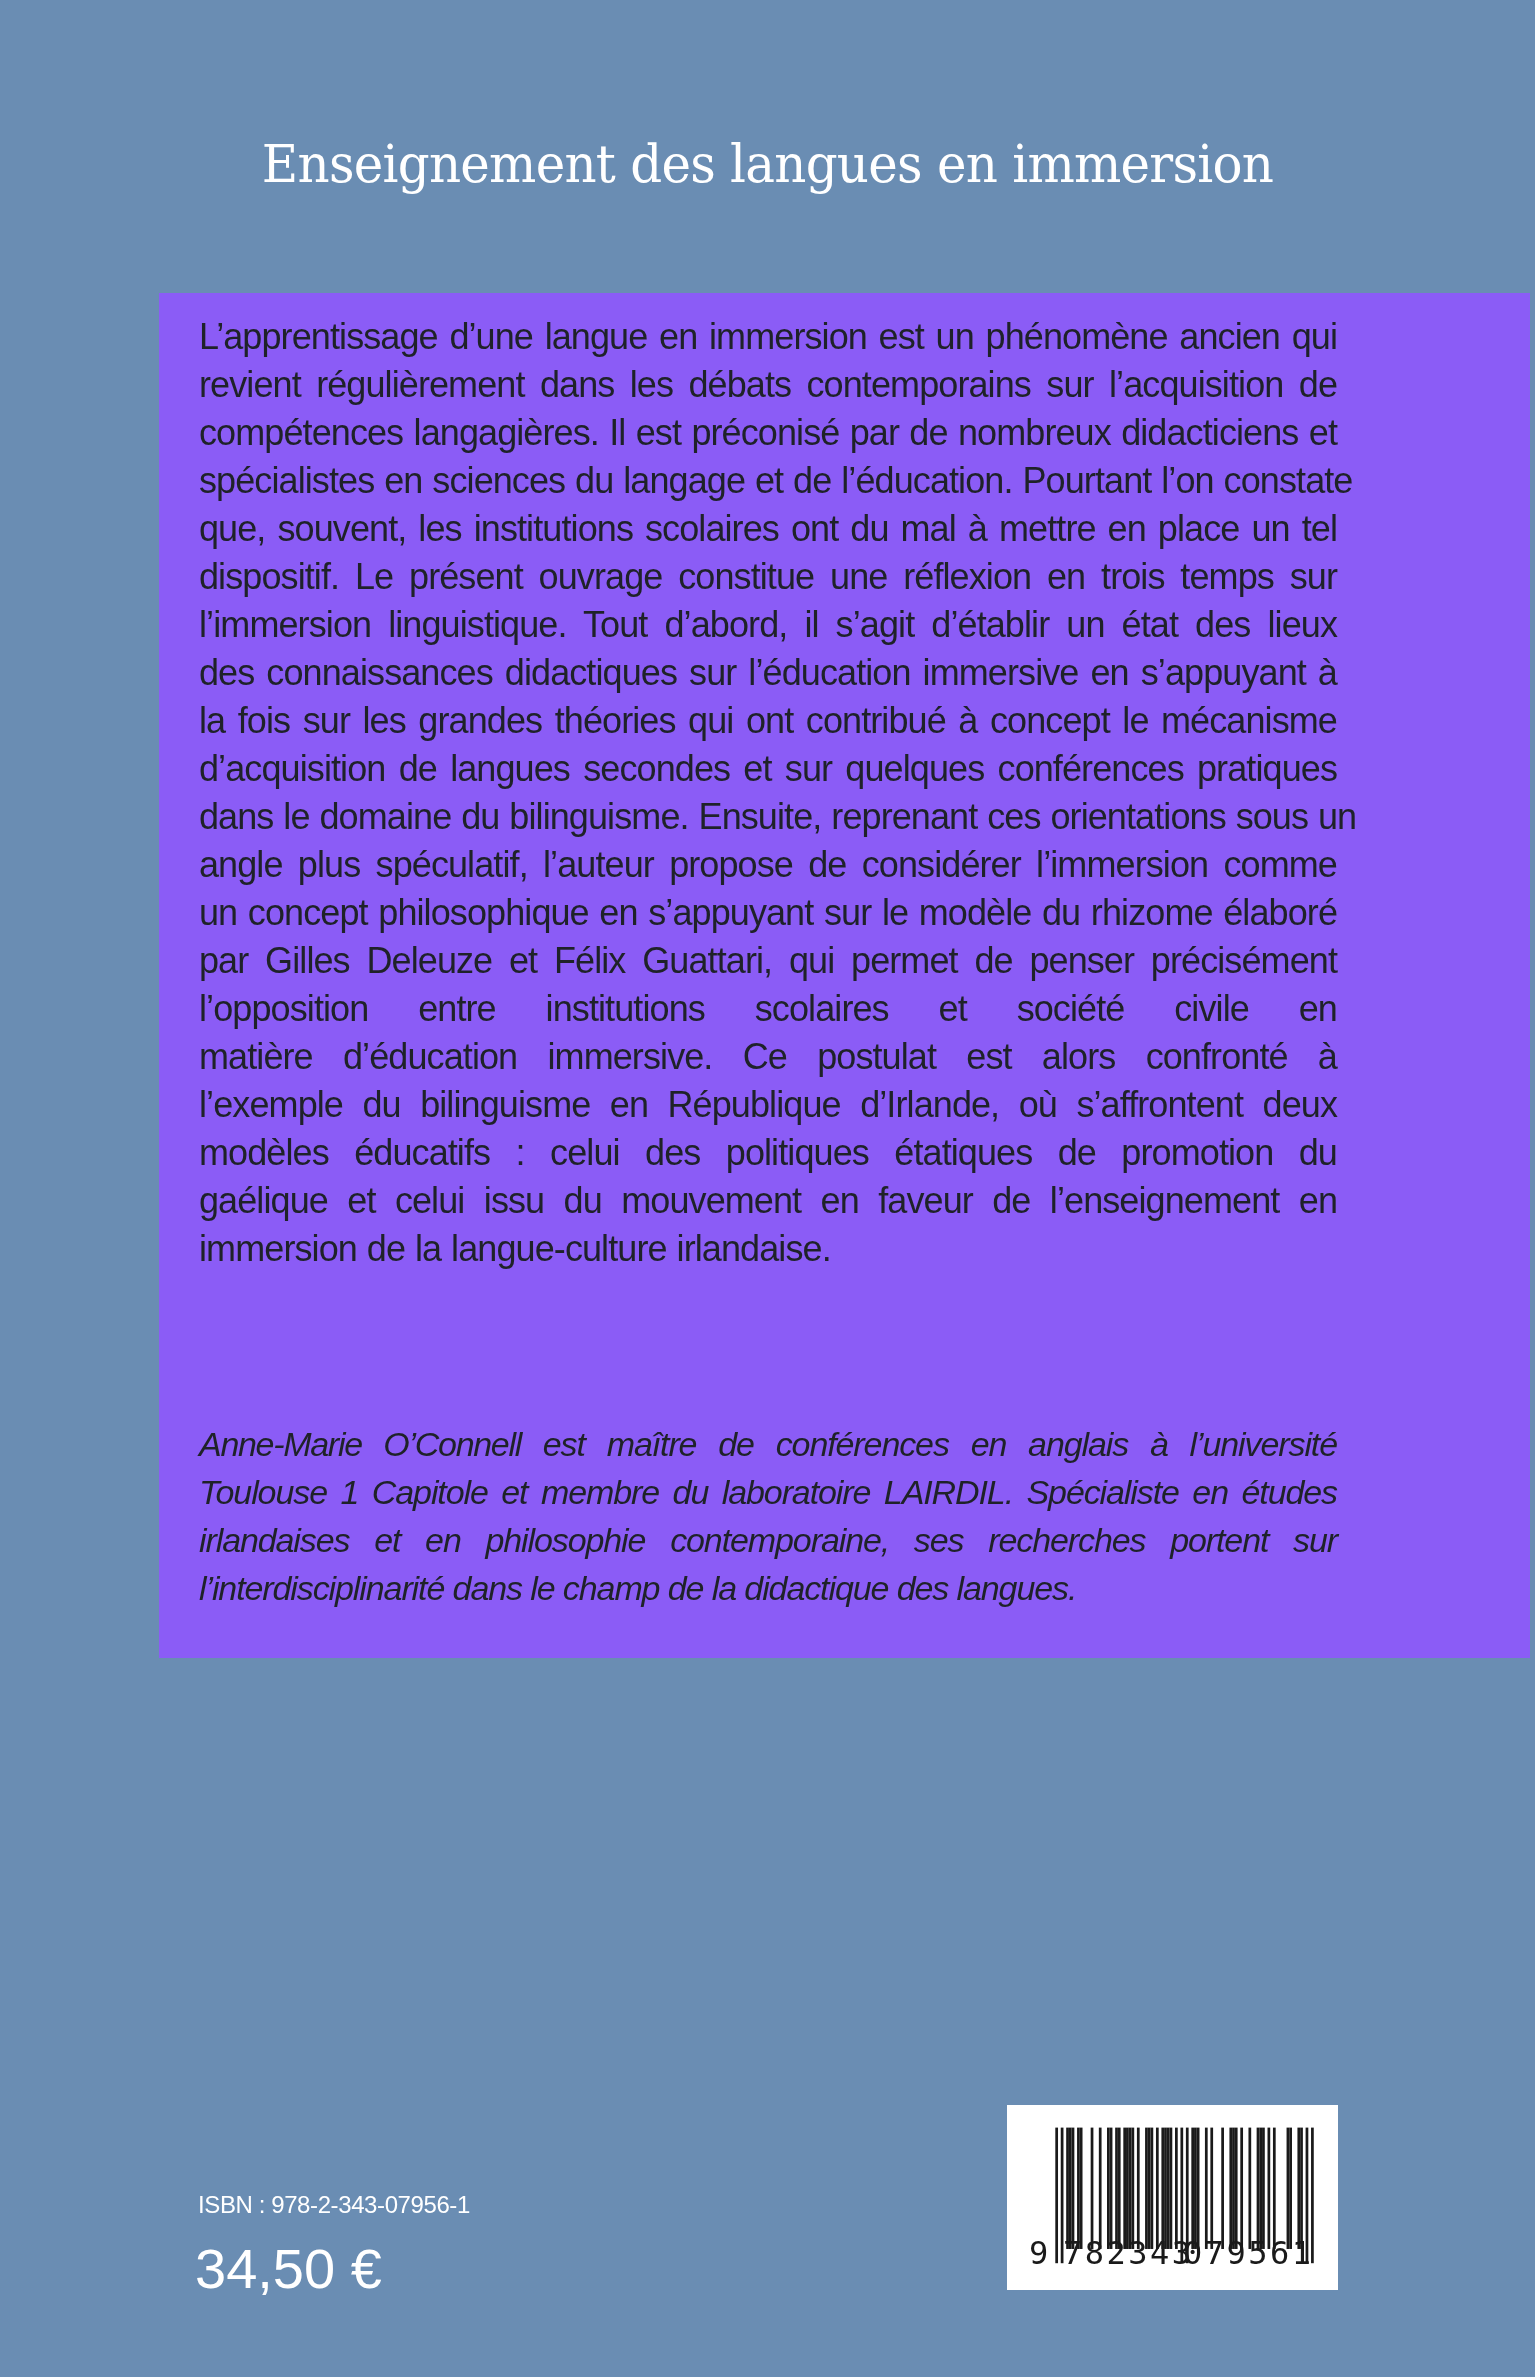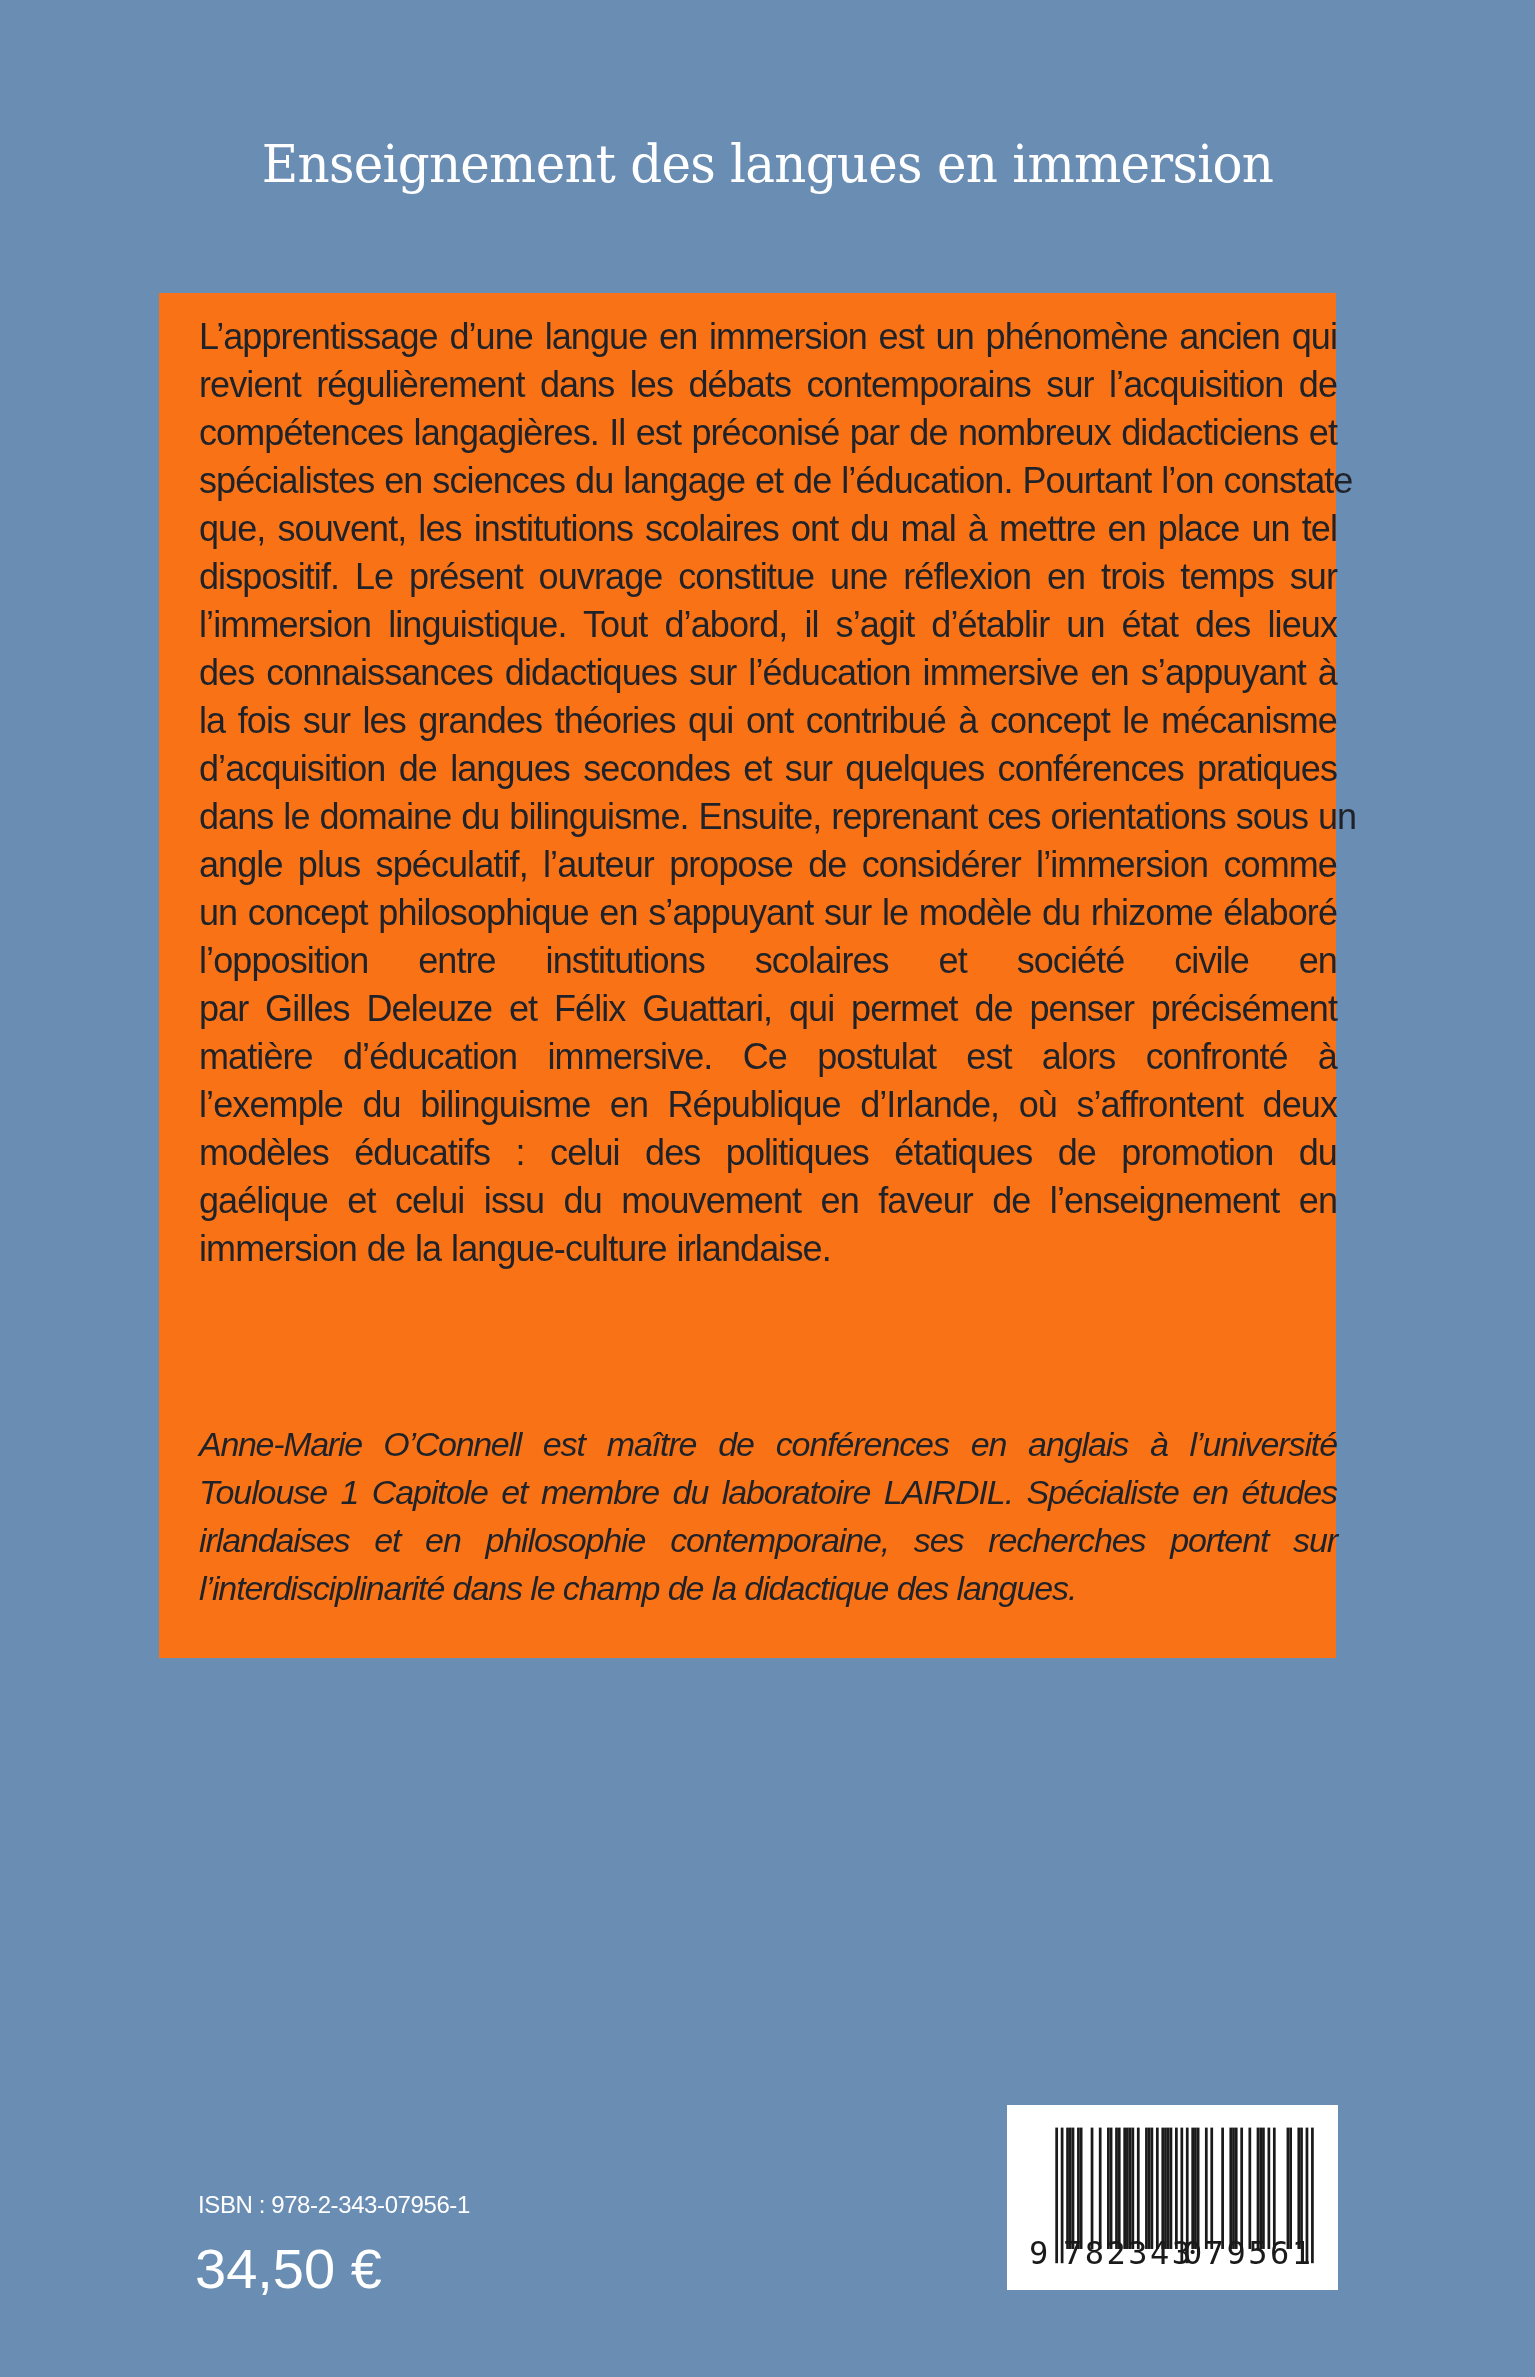--- a/index.html
+++ b/index.html
@@ -21,23 +21,22 @@
     font-size: 52px;
     letter-spacing: -0.8px;
     line-height: 76px;
     transform: scaleX(0.96);
     transform-origin: center;
     margin: 0;
   }
   .summary-box {
     position: absolute;
     left: 159px; top: 293px;
-    width: 1138px; height: 1365px;
-    background: #f97316;
-    padding-left: 39px;
+    width: 1371px; height: 1365px;
+    background: #8b5cf6;
   }
   .blurb {
     position: absolute;
     left: 40px; top: 20px;
     width: 1138px;
     margin: 0;
     color: #1f2229;
     font-family: "Liberation Sans", sans-serif;
     font-size: 36px;
     line-height: 48px;
@@ -130,22 +129,22 @@
     <span class="line">spécialistes en sciences du langage et de l’éducation. Pourtant l’on constate</span>
     <span class="line">que, souvent, les institutions scolaires ont du mal à mettre en place un tel</span>
     <span class="line">dispositif. Le présent ouvrage constitue une réflexion en trois temps sur</span>
     <span class="line">l’immersion linguistique. Tout d’abord, il s’agit d’établir un état des lieux</span>
     <span class="line">des connaissances didactiques sur l’éducation immersive en s’appuyant à</span>
     <span class="line">la fois sur les grandes théories qui ont contribué à concept le mécanisme</span>
     <span class="line">d’acquisition de langues secondes et sur quelques conférences pratiques</span>
     <span class="line">dans le domaine du bilinguisme. Ensuite, reprenant ces orientations sous un</span>
     <span class="line">angle plus spéculatif, l’auteur propose de considérer l’immersion comme</span>
     <span class="line">un concept philosophique en s’appuyant sur le modèle du rhizome élaboré</span>
+    <span class="line">par Gilles Deleuze et Félix Guattari, qui permet de penser précisément</span>
     <span class="line">l’opposition entre institutions scolaires et société civile en</span>
-    <span class="line">par Gilles Deleuze et Félix Guattari, qui permet de penser précisément</span>
     <span class="line">matière d’éducation immersive. Ce postulat est alors confronté à</span>
     <span class="line">l’exemple du bilinguisme en République d’Irlande, où s’affrontent deux</span>
     <span class="line">modèles éducatifs : celui des politiques étatiques de promotion du</span>
     <span class="line">gaélique et celui issu du mouvement en faveur de l’enseignement en</span>
     <span class="line last">immersion de la langue-culture irlandaise.</span>
   </p>
 
   <p class="bio">
     <span class="line"><span class="author">Anne-Marie O’Connell</span><span> est maître de conférences en anglais à l’université</span></span>
     <span class="line">Toulouse 1 Capitole et membre du laboratoire LAIRDIL. Spécialiste en études</span>

